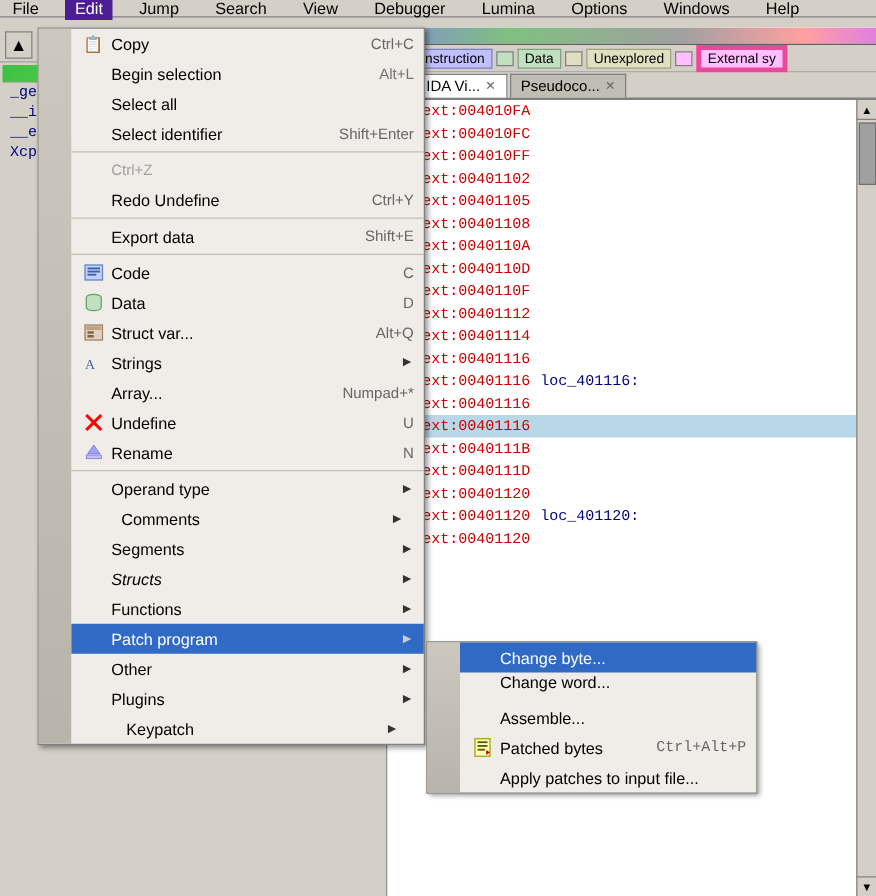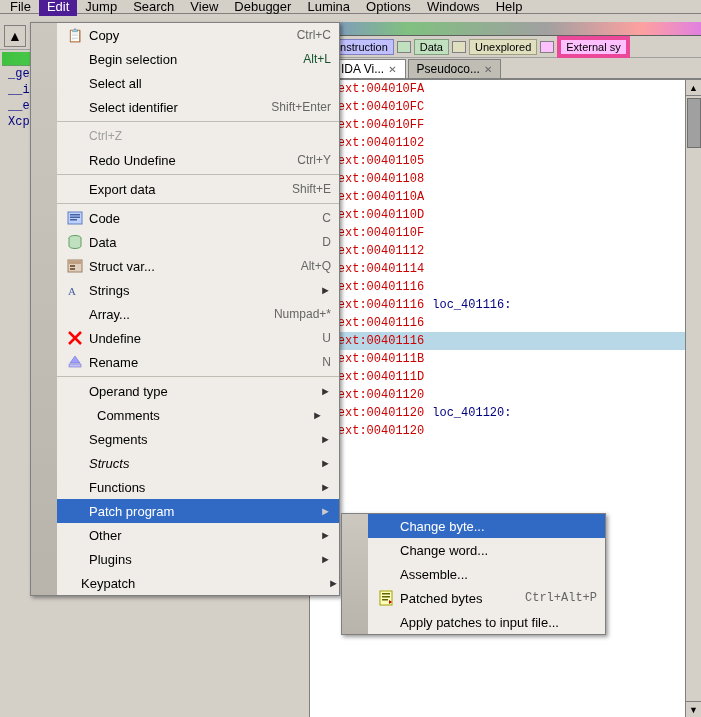--- a/index.html
+++ b/index.html
@@ -11,21 +11,21 @@
       height: 717px;
       overflow: hidden;
       position: relative;
     }
   </style>
 </head>
 <body>
 
 <div style="width:701px; height:717px; position:relative; overflow:hidden; background:#d4d0c8;">
 
-  <div style="height:14px; background:#d4d0c8; display:flex; align-items:center; border-bottom:1px solid #808080; padding:0 2px; position:relative; z-index:50;">
+  <div style="height:14px; background:#d4d0c8; display:flex; align-items:center; border-bottom:1px solid #808080; padding:0 2px; position:relative; z-index:50;gap:13px;">
     <span style="padding:2px 8px; font-size:13px; cursor:pointer; color:#000;">File</span>
     <span style="padding:2px 8px; font-size:13px; cursor:pointer; background:#4c1d95; color:#fff;">Edit</span>
     <span style="padding:2px 8px; font-size:13px; cursor:pointer; color:#000;">Jump</span>
     <span style="padding:2px 8px; font-size:13px; cursor:pointer; color:#000;">Search</span>
     <span style="padding:2px 8px; font-size:13px; cursor:pointer; color:#000;">View</span>
     <span style="padding:2px 8px; font-size:13px; cursor:pointer; color:#000;">Debugger</span>
     <span style="padding:2px 8px; font-size:13px; cursor:pointer; color:#000;">Lumina</span>
     <span style="padding:2px 8px; font-size:13px; cursor:pointer; color:#000;">Options</span>
     <span style="padding:2px 8px; font-size:13px; cursor:pointer; color:#000;">Windows</span>
     <span style="padding:2px 8px; font-size:13px; cursor:pointer; color:#000;">Help</span>
@@ -187,21 +187,21 @@
 
       <div style="height:24px; display:flex; align-items:center; padding:0 8px; cursor:pointer; margin-left:26px;">
         <span style="width:20px; display:flex; align-items:center; justify-content:center; font-size:13px; margin-right:4px;">📋</span>
         <span style="flex:1; font-size:13px;">Copy</span>
         <span style="font-size:12px; color:#666;">Ctrl+C</span>
       </div>
 
       <div style="height:24px; display:flex; align-items:center; padding:0 8px; cursor:pointer; margin-left:26px;">
         <span style="width:20px; margin-right:4px;"></span>
         <span style="flex:1; font-size:13px;">Begin selection</span>
-        <span style="font-size:12px; color:#14532d;">Alt+L</span>
+        <span style="font-size:12px; color:#737373;">Alt+L</span>
       </div>
 
       <div style="height:24px; display:flex; align-items:center; padding:0 8px; cursor:pointer; margin-left:26px;">
         <span style="width:20px; margin-right:4px;"></span>
         <span style="flex:1; font-size:13px;">Select all</span>
         <span style="font-size:12px; color:#666;"></span>
       </div>
 
       <div style="height:24px; display:flex; align-items:center; padding:0 8px; cursor:pointer; margin-left:26px;">
         <span style="width:20px; margin-right:4px;"></span>
@@ -350,38 +350,38 @@
         <span style="flex:1; font-size:13px;">Other</span>
         <span style="font-size:11px; color:#333;">►</span>
       </div>
 
       <div style="height:24px; display:flex; align-items:center; padding:0 8px; cursor:pointer; margin-left:26px;">
         <span style="width:20px; margin-right:4px;"></span>
         <span style="flex:1; font-size:13px;">Plugins</span>
         <span style="font-size:11px; color:#333;">►</span>
       </div>
 
-      <div style="height:24px; display:flex; align-items:center; padding:0 0; cursor:pointer; margin-left:26px;">
+      <div style="height:24px; display:flex; align-items:center; padding:0 20px; cursor:pointer; margin-left:26px;">
         <span style="width:20px; margin-right:4px;"></span>
         <span style="flex:1; font-size:13px;">Keypatch</span>
         <span style="font-size:11px; color:#333;">►</span>
       </div>
 
     </div>
 
     <div style="position:absolute; top:513px; left:341px; width:265px; background:#f0ede8; border:1px solid #808080; box-shadow:2px 2px 4px rgba(0,0,0,0.4); pointer-events:all; z-index:300;">
 
       <div style="position:absolute; left:0; top:0; width:26px; height:100%; background:linear-gradient(to bottom, #ccc8c0, #b8b4ac);"></div>
 
       <div style="height:24px; display:flex; align-items:center; padding:0 8px; cursor:pointer; margin-left:26px; background:#316ac5; color:#fff;">
         <span style="width:20px; margin-right:4px;"></span>
         <span style="flex:1; font-size:13px; color:#fff;">Change byte...</span>
       </div>
 
-      <div style="height:24px; display:flex; align-items:center; padding:0 8px; cursor:pointer; margin-left:26px;">
+      <div style="height:24px; display:flex; padding:0 8px; cursor:pointer; margin-left:26px;">
         <span style="width:20px; margin-right:4px;"></span>
         <span style="flex:1; font-size:13px;">Change word...</span>
       </div>
 
       <div style="height:24px; display:flex; align-items:center; padding:0 8px; cursor:pointer; margin-left:26px;">
         <span style="width:20px; margin-right:4px;"></span>
         <span style="flex:1; font-size:13px;">Assemble...</span>
       </div>
 
       <div style="height:24px; display:flex; align-items:center; padding:0 8px; cursor:pointer; margin-left:26px;">

